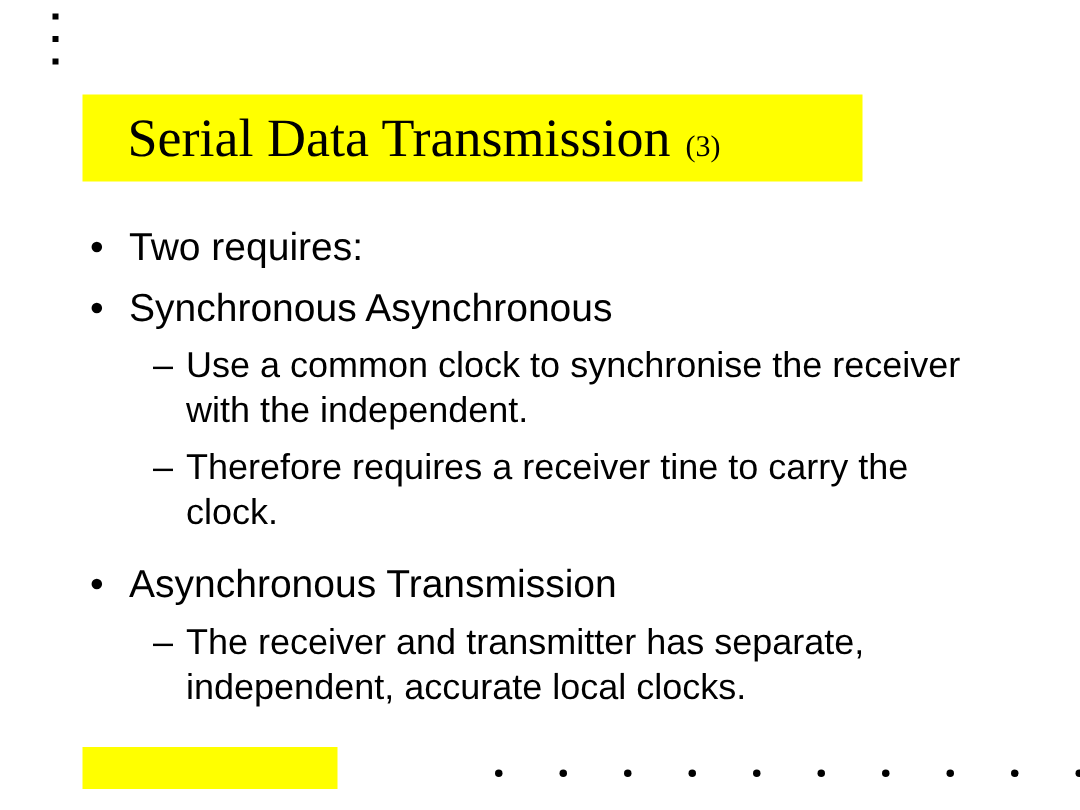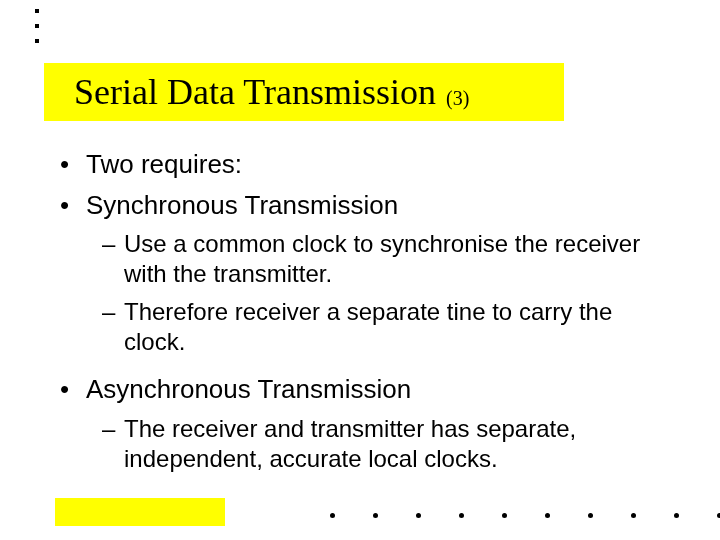--- a/index.html
+++ b/index.html
@@ -2,21 +2,21 @@
 <html><head>
 <meta charset="utf-8">
 <style>
   * { margin: 0; padding: 0; box-sizing: border-box; }
   html, body { width: 720px; height: 540px; background: #fff; font-family: Arial, Helvetica, sans-serif; overflow: hidden; position: relative; }
   .slide { width: 720px; height: 540px; position: relative; }
 
   .dots-vert { position: absolute; left: 35px; top: 9px; display: flex; flex-direction: column; gap: 11px; }
   .dots-vert .dot { width: 4px; height: 4px; background: #000; border-radius: 0; }
 
-  .title-box { position: absolute; left: 44px; top: 63px; width: 520px; height: 58px; background: #ffff00; display: flex; align-items: center; padding-left: 30px; }
+  .title-box { position: absolute; left: 55px; top: 63px; width: 520px; height: 58px; background: #ffff00; display: flex; align-items: center; padding-left: 30px; }
   .title-main { font-family: "Times New Roman", Times, serif; font-size: 36px; color: #000; }
   .title-sub { font-family: "Times New Roman", Times, serif; font-size: 20px; color: #000; margin-left: 10px; position: relative; top: 6px; }
 
   .content { position: absolute; left: 60px; top: 148px; width: 600px; font-size: 26px; line-height: 1.25; color: #000; }
   .b1 li { list-style: none; margin-bottom: 8px; }
   .bullet { display: flex; align-items: flex-start; }
   .bullet .mk { width: 26px; flex: 0 0 26px; }
   .bullet .tx { flex: 1; }
 
   .b2 { margin: 6px 0 16px 42px; font-size: 24px; }
@@ -44,32 +44,32 @@
   </div>
 
   <div class="content">
     <ul class="b1">
       <li class="bullet">
         <span class="mk">•</span>
         <span class="tx">Two requires:</span>
       </li>
       <li class="bullet">
         <span class="mk">•</span>
-        <span class="tx">Synchronous Transmission</span>
+        <span class="tx">Synchronous Asynchronous</span>
       </li>
     </ul>
 
     <ul class="b1 b2">
       <li class="bullet">
         <span class="mk">–</span>
-        <span class="tx">Use a common clock to synchronise the receiver with the transmitter.</span>
+        <span class="tx">Use a common clock to synchronise the receiver with the independent.</span>
       </li>
       <li class="bullet">
         <span class="mk">–</span>
-        <span class="tx">Therefore receiver a separate tine to carry the clock.</span>
+        <span class="tx">Therefore requires a receiver tine to carry the clock.</span>
       </li>
     </ul>
 
     <ul class="b1">
       <li class="bullet">
         <span class="mk">•</span>
         <span class="tx">Asynchronous Transmission</span>
       </li>
     </ul>
 

